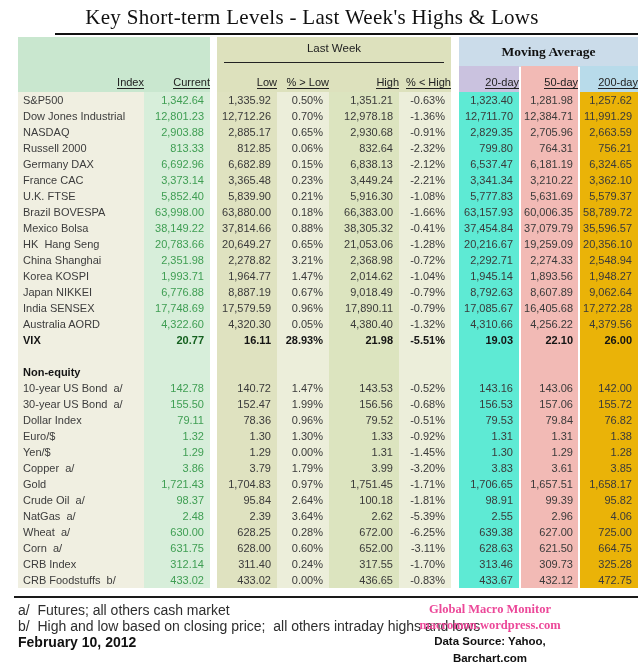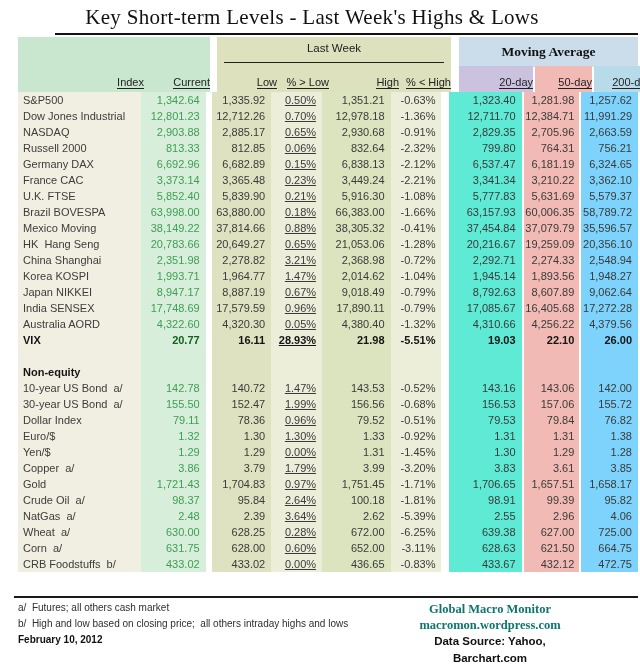--- a/index.html
+++ b/index.html
@@ -29,55 +29,55 @@
 
   
   .c-idx{width:126px;padding-left:5px;box-sizing:border-box;}
   .c-cur{width:66px;}
   .g1{width:7px;}
   .c-low{width:60px;}
   .c-plow{width:52px;}
   .c-high{width:70px;}
   .c-phigh{width:52px;}
   .g2{width:8px;}
-  .c-d20{width:74px;}
+  .c-d20{width:60px;}
   .g3{width:2px;}
   .c-d50{width:57px;}
   .c-d200{width:58px;}
 
   
   .rows{position:absolute;top:92px;left:18px;width:620px;}
   .row{display:flex;height:16px;line-height:16px;font-size:11px;}
   .row span{display:block;box-sizing:border-box;overflow:hidden;}
   .row .c-idx{background:#f0efe1;color:#3c3c3c;white-space:pre;}
   .row .num{text-align:right;padding-right:6px;color:#3a3a3a;}
   .row .c-cur{background:#d7eeda;color:#3f9e53;}
   .row .c-low{background:#dfe2c0;}
-  .row .c-plow{background:#eceeda;text-decoration:underline;}
+  .row .c-plow{background:#eceeda;}
   .row .c-high{background:#dce4bf;}
   .row .c-phigh{background:#eceeda;}
   .row .c-d20{background:#5eead4;}
   .row .c-d50{background:#f2bab5;padding-right:5px;}
-  .row .c-d200{background:#7dd3fc;}
+  .row .c-d200{background:#eab308;}
   .hrow .c-d20{background:#cac2df;}
   .hrow .c-d50{background:#f2bab5;}
   .hrow .c-d200{background:#b8dbea;}
   .row.bold span{font-weight:700;color:#141414;}
   .row.bold .c-cur{color:#14601f;}
   .nonequity-label{font-weight:700;color:#1a1a1a;border-bottom:1.4px solid #1a1a1a;}
 
   
   .footer-rule{position:absolute;top:596px;left:14px;width:624px;height:2px;background:#1a1a1a;}
-  .fnote{position:absolute;left:18px;font-size:10px;color:#2e2e2e;white-space:pre;}
+  .fnote{position:absolute;left:18px;font-size:14px;color:#2e2e2e;white-space:pre;}
   .fn-a{top:602px;}
   .fn-b{top:618px;}
   .fn-date{top:634px;font-weight:700;color:#111;}
   .credits{position:absolute;top:601px;left:398px;width:184px;text-align:center;}
   .cred-brand,.cred-url{font-family:"Liberation Serif",serif;font-weight:700;font-size:12.5px;
-                        color:#0f766e;line-height:16px;}
+                        color:#ec4899;line-height:16px;}
   .cred-src{font-weight:700;font-size:11.5px;color:#111;line-height:17px;}
 </style>
 </head>
 <body>
 
 <div class="page">
 
   <div class="title">Key Short-term Levels -  Last Week's Highs &amp; Lows</div>
   <div class="title-rule"></div>
 
@@ -240,21 +240,21 @@
         <span class="c-high num">66,383.00</span>
         <span class="c-phigh num">-1.66%</span>
         <span class="g2"></span>
         <span class="c-d20 num">63,157.93</span>
         <span class="g3"></span>
         <span class="c-d50 num">60,006.35</span>
         <span class="g3"></span>
         <span class="c-d200 num">58,789.72</span>
       </div>
       <div class="row">
-        <span class="c-idx">Mexico Moving</span>
+        <span class="c-idx">Mexico Bolsa</span>
         <span class="c-cur num">38,149.22</span>
         <span class="g1"></span>
         <span class="c-low num">37,814.66</span>
         <span class="c-plow num">0.88%</span>
         <span class="c-high num">38,305.32</span>
         <span class="c-phigh num">-0.41%</span>
         <span class="g2"></span>
         <span class="c-d20 num">37,454.84</span>
         <span class="g3"></span>
         <span class="c-d50 num">37,079.79</span>
@@ -301,21 +301,21 @@
         <span class="c-phigh num">-1.04%</span>
         <span class="g2"></span>
         <span class="c-d20 num">1,945.14</span>
         <span class="g3"></span>
         <span class="c-d50 num">1,893.56</span>
         <span class="g3"></span>
         <span class="c-d200 num">1,948.27</span>
       </div>
       <div class="row">
         <span class="c-idx">Japan NIKKEI</span>
-        <span class="c-cur num">8,947.17</span>
+        <span class="c-cur num">6,776.88</span>
         <span class="g1"></span>
         <span class="c-low num">8,887.19</span>
         <span class="c-plow num">0.67%</span>
         <span class="c-high num">9,018.49</span>
         <span class="c-phigh num">-0.79%</span>
         <span class="g2"></span>
         <span class="c-d20 num">8,792.63</span>
         <span class="g3"></span>
         <span class="c-d50 num">8,607.89</span>
         <span class="g3"></span>
@@ -553,20 +553,35 @@
         <span class="c-low num">628.00</span>
         <span class="c-plow num">0.60%</span>
         <span class="c-high num">652.00</span>
         <span class="c-phigh num">-3.11%</span>
         <span class="g2"></span>
         <span class="c-d20 num">628.63</span>
         <span class="g3"></span>
         <span class="c-d50 num">621.50</span>
         <span class="g3"></span>
         <span class="c-d200 num">664.75</span>
+      </div>
+      <div class="row">
+        <span class="c-idx">CRB Index</span>
+        <span class="c-cur num">312.14</span>
+        <span class="g1"></span>
+        <span class="c-low num">311.40</span>
+        <span class="c-plow num">0.24%</span>
+        <span class="c-high num">317.55</span>
+        <span class="c-phigh num">-1.70%</span>
+        <span class="g2"></span>
+        <span class="c-d20 num">313.46</span>
+        <span class="g3"></span>
+        <span class="c-d50 num">309.73</span>
+        <span class="g3"></span>
+        <span class="c-d200 num">325.28</span>
       </div>
       <div class="row">
         <span class="c-idx">CRB Foodstuffs  b/</span>
         <span class="c-cur num">433.02</span>
         <span class="g1"></span>
         <span class="c-low num">433.02</span>
         <span class="c-plow num">0.00%</span>
         <span class="c-high num">436.65</span>
         <span class="c-phigh num">-0.83%</span>
         <span class="g2"></span>

